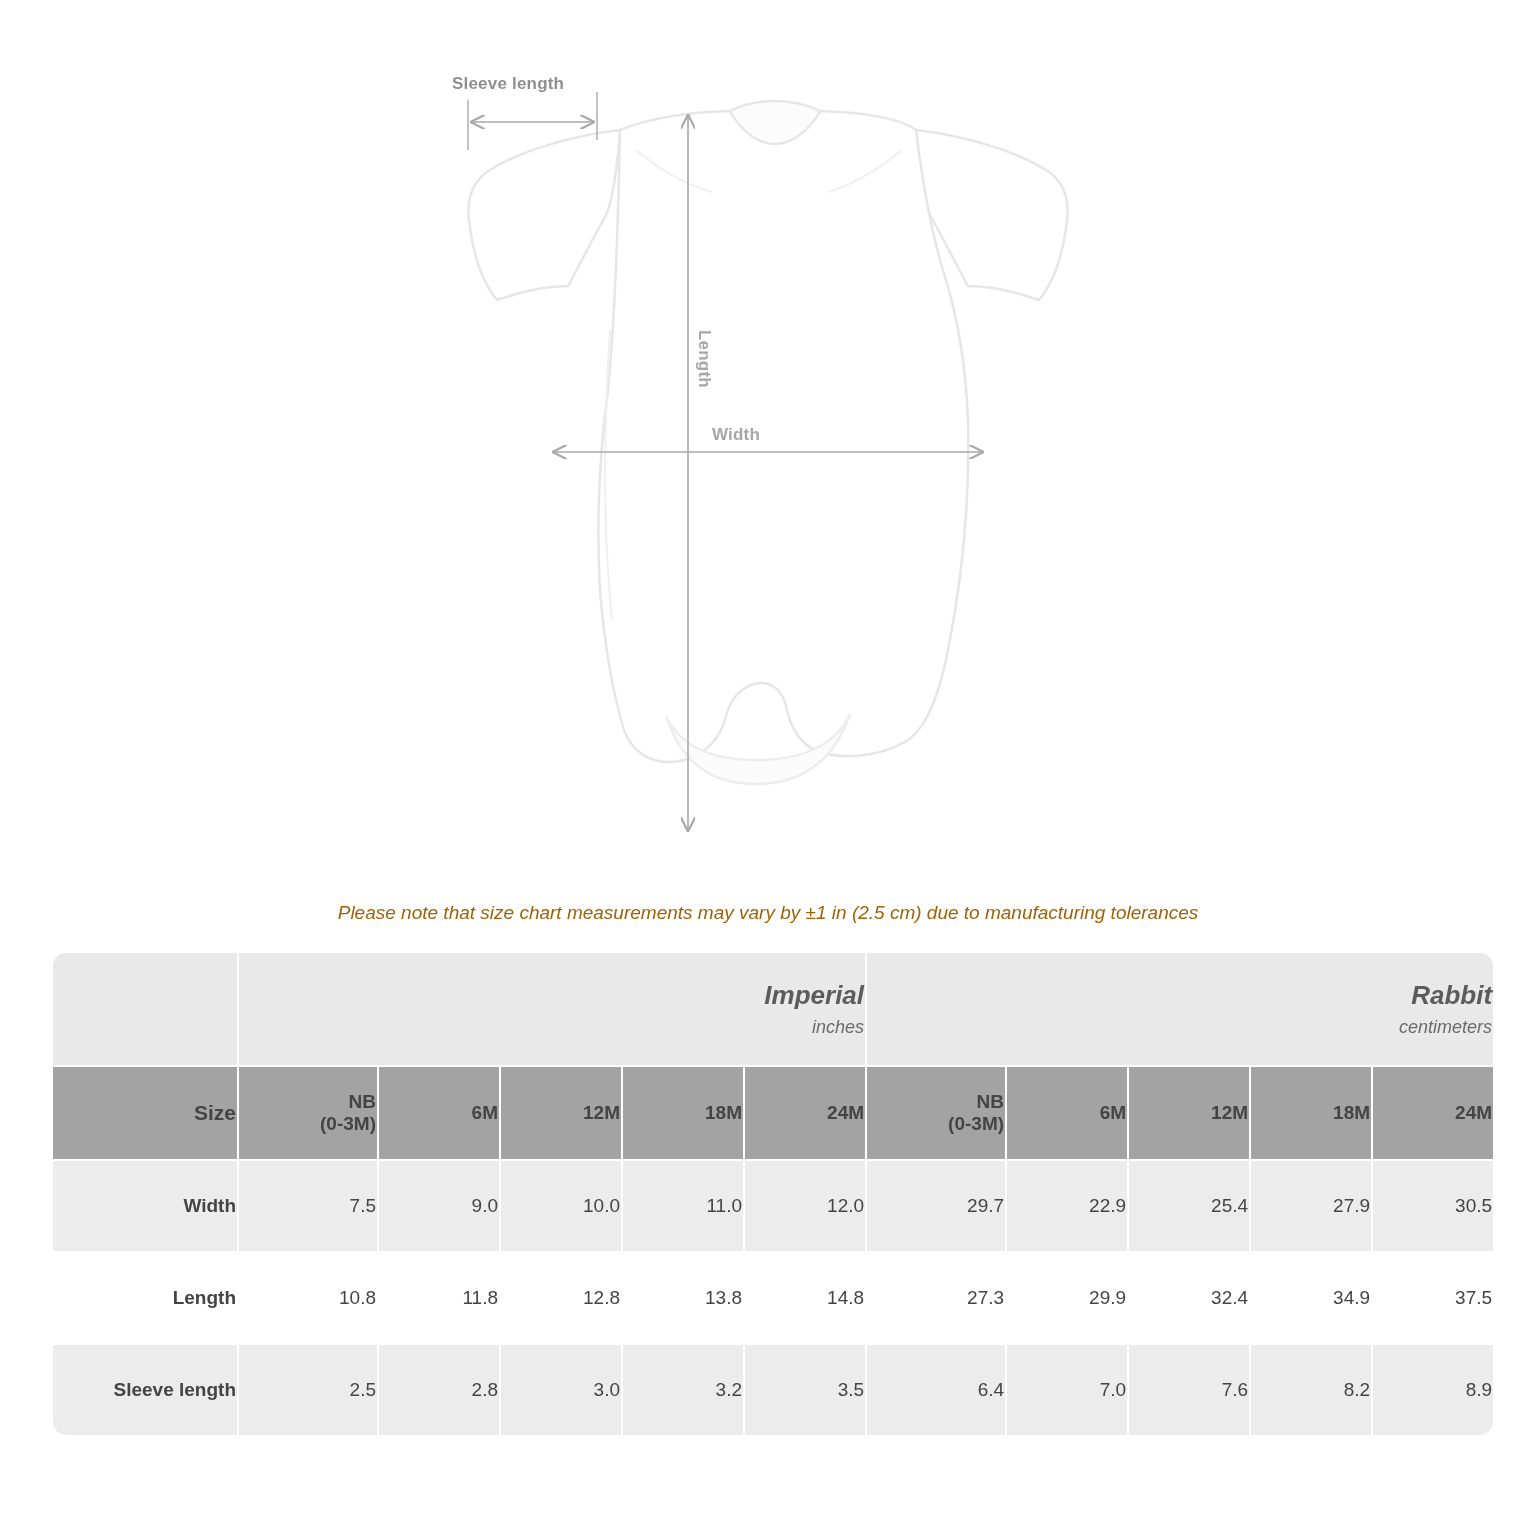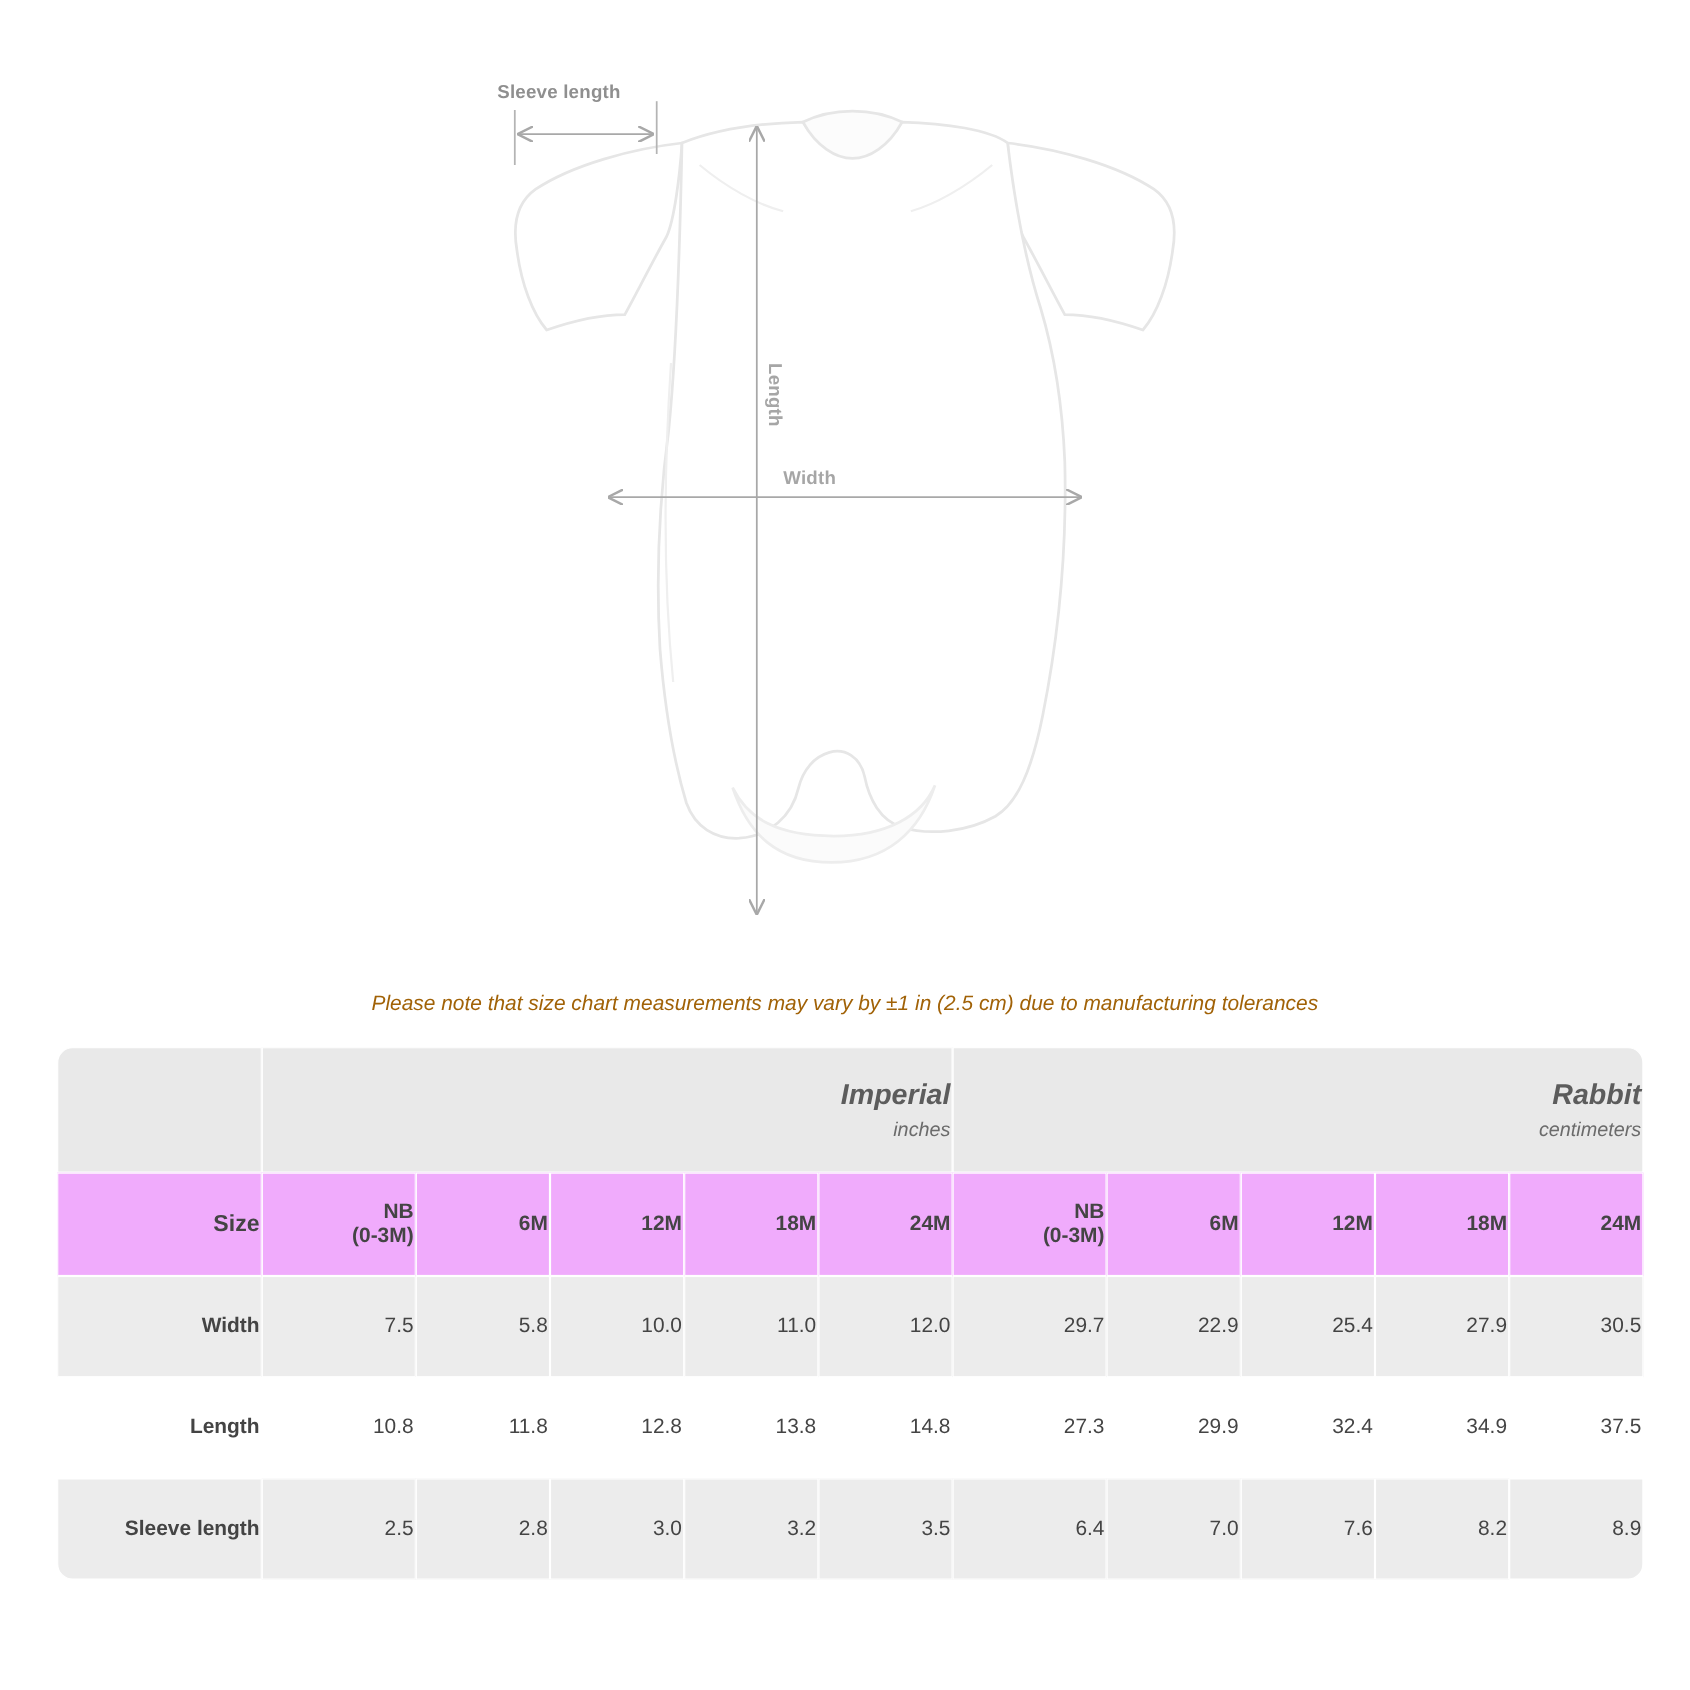--- a/index.html
+++ b/index.html
@@ -106,21 +106,21 @@
     padding-left: 40px;
   }
   .corner-cell {
     background: #e9e9e9;
     border-top-left-radius: 14px;
   }
   .corner-cell-right {
     border-top-right-radius: 14px;
   }
   .head-row td {
-    background: #f0abfc;
+    background: #a3a3a3;
     height: 90px;
     font-weight: bold;
     color: #4b4b4b;
     font-size: 19px;
   }
   .head-row td.label-col {
     font-size: 21px;
   }
   .row-shaded td {
     background: #ececec;
@@ -256,21 +256,21 @@
         </td>
         <td>6M</td>
         <td>12M</td>
         <td>18M</td>
         <td>24M</td>
       </tr>
 
       <tr class="row-shaded">
         <td class="label-col">Width</td>
         <td>7.5</td>
-        <td>5.8</td>
+        <td>9.0</td>
         <td>10.0</td>
         <td>11.0</td>
         <td>12.0</td>
         <td>29.7</td>
         <td>22.9</td>
         <td>25.4</td>
         <td>27.9</td>
         <td>30.5</td>
       </tr>
 

